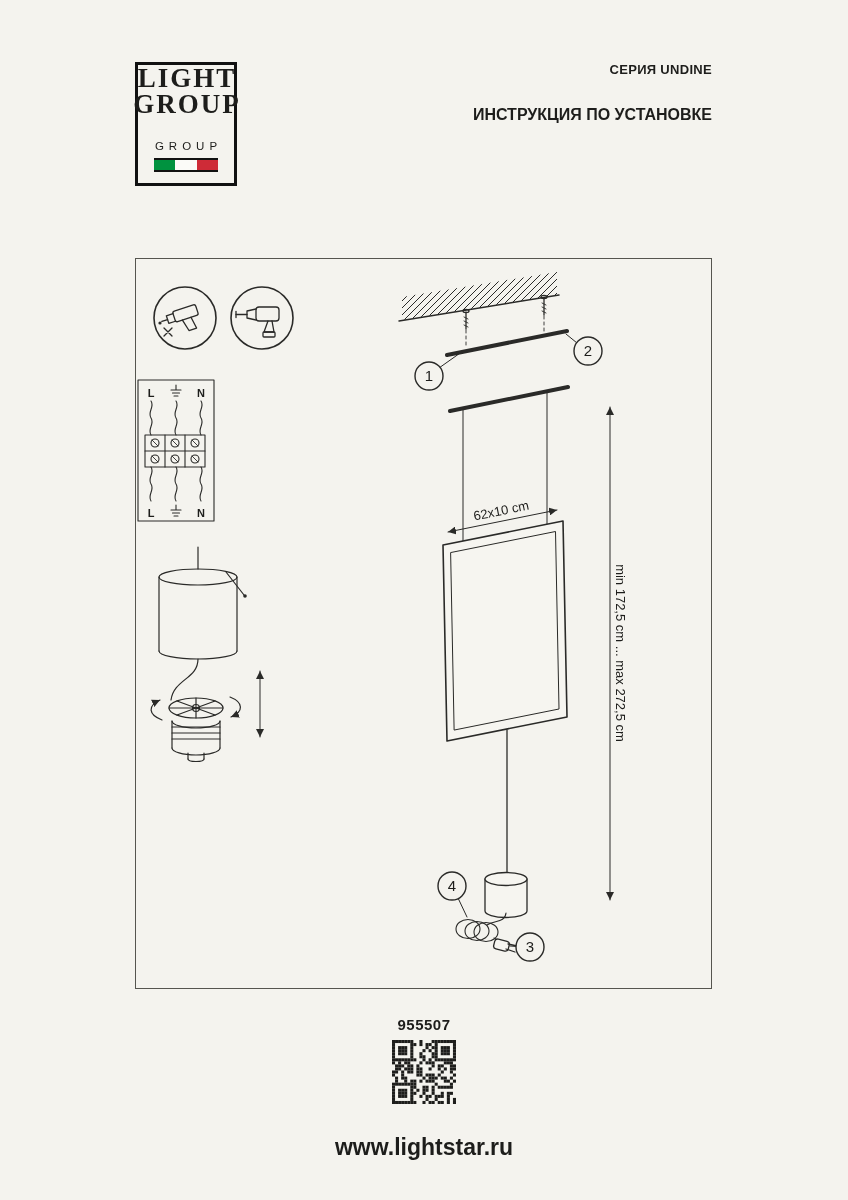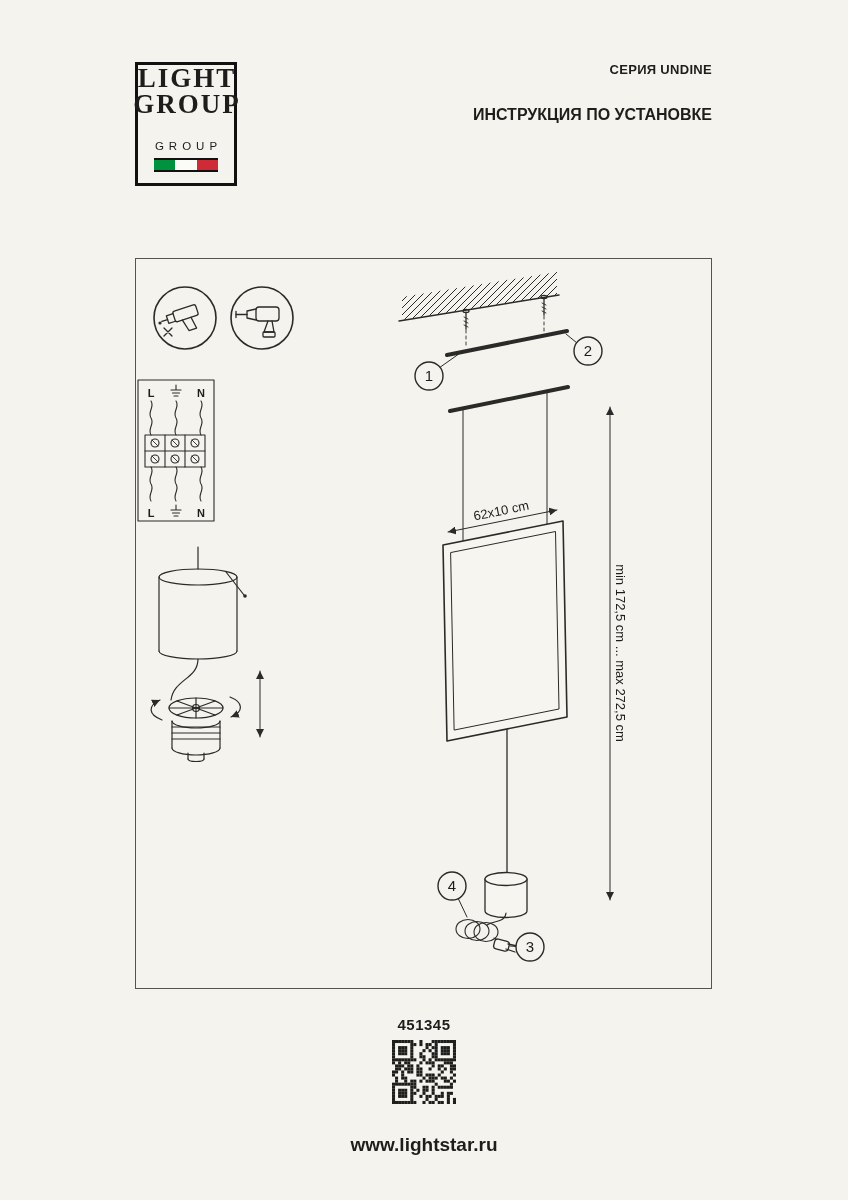--- a/index.html
+++ b/index.html
@@ -28,21 +28,21 @@
 
   svg text{font-family:"Liberation Sans","DejaVu Sans",sans-serif;fill:#1d1d1b;stroke:none;text-anchor:middle}
   svg text.wl{font-size:11px;font-weight:700}
   svg text.dim{font-size:13px}
   svg text.co{font-size:15px}
 
   
   .art{position:absolute;top:1016px;left:0;width:100%;text-align:center;font-size:15px;font-weight:700;letter-spacing:.5px}
   .qr{position:absolute;left:392px;top:1040px;width:64px;height:64px}
   .qr svg{width:64px;height:64px;display:block}
-  .site{position:absolute;top:1134px;left:0;width:100%;text-align:center;font-size:19px;font-weight:700}
+  .site{position:absolute;top:1134px;left:0;width:100%;text-align:center;font-size:23px;font-weight:700}
 </style>
 </head>
 <body>
 
 <div class="page">
 
   <div class="logo">
     <div class="l1">LIGHT</div>
     <div class="l1">GROUP</div>
     <div class="l2">GROUP</div>
@@ -227,21 +227,21 @@
         <g>
           <line x1="388" y1="688" x2="374" y2="687" stroke-width="1"></line>
           <circle cx="394" cy="688" r="14" fill="#f4f3ee" stroke-width="1.4"></circle>
           <text class="co" x="394" y="693">3</text>
         </g>
 
       </g>
     </svg>
   </div>
 
-  <div class="art">451345</div>
+  <div class="art">955507</div>
   <div class="qr">
     <svg id="qr-svg" viewBox="0 0 63 63" fill="#1d1d1b">
         <rect x="0" y="0" width="3" height="3"></rect>
         <rect x="3" y="0" width="3" height="3"></rect>
         <rect x="6" y="0" width="3" height="3"></rect>
         <rect x="9" y="0" width="3" height="3"></rect>
         <rect x="12" y="0" width="3" height="3"></rect>
         <rect x="15" y="0" width="3" height="3"></rect>
         <rect x="18" y="0" width="3" height="3"></rect>
         <rect x="27" y="0" width="3" height="3"></rect>

